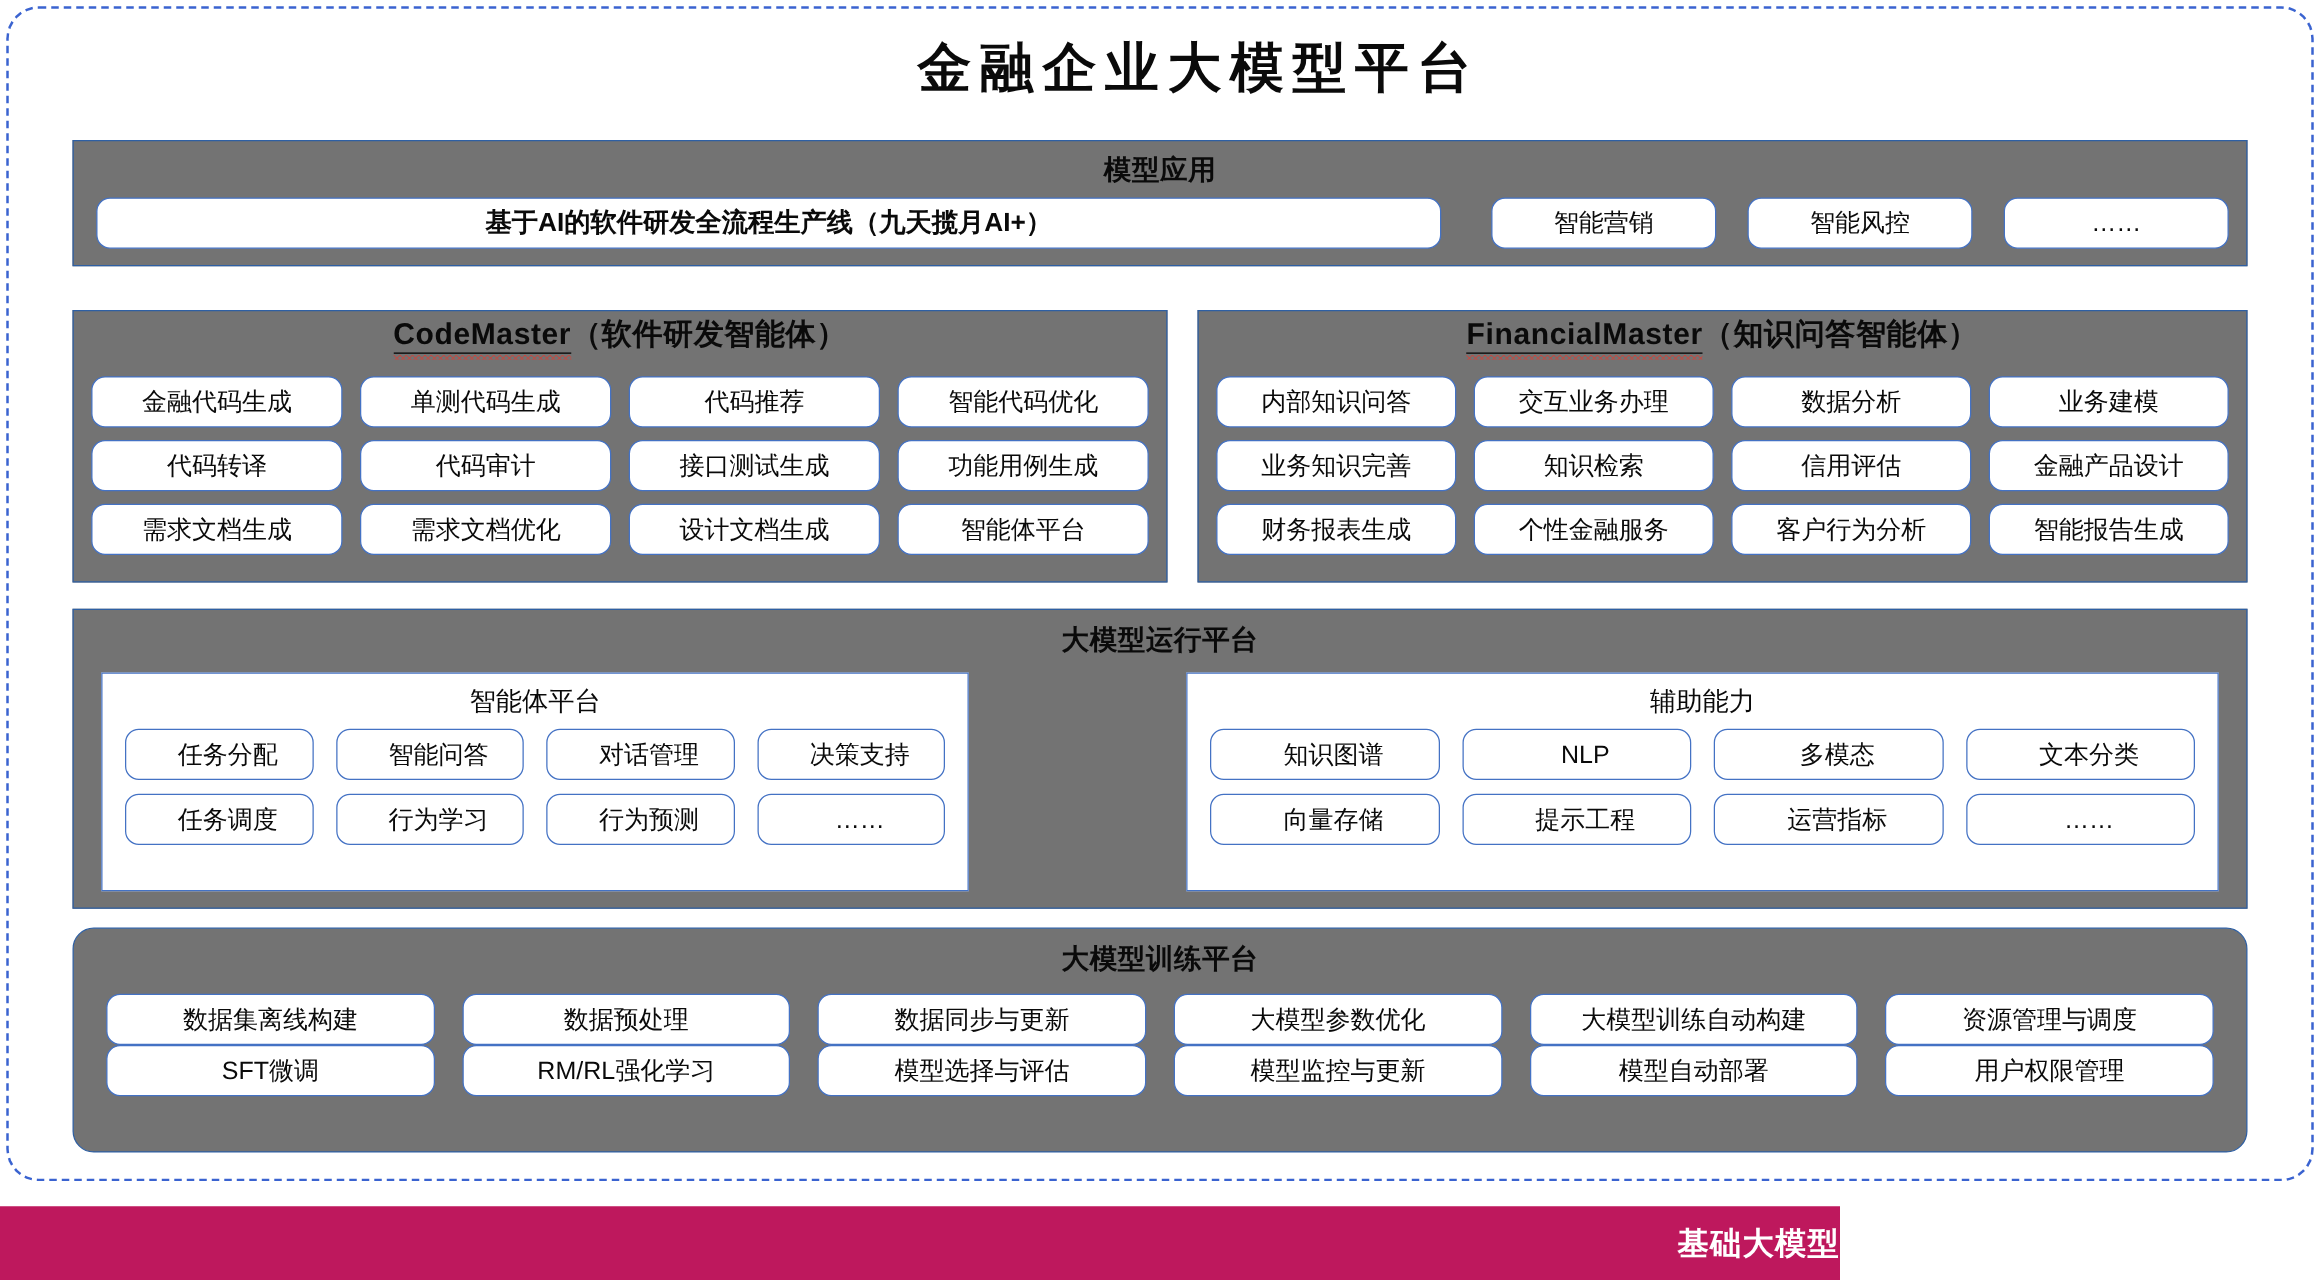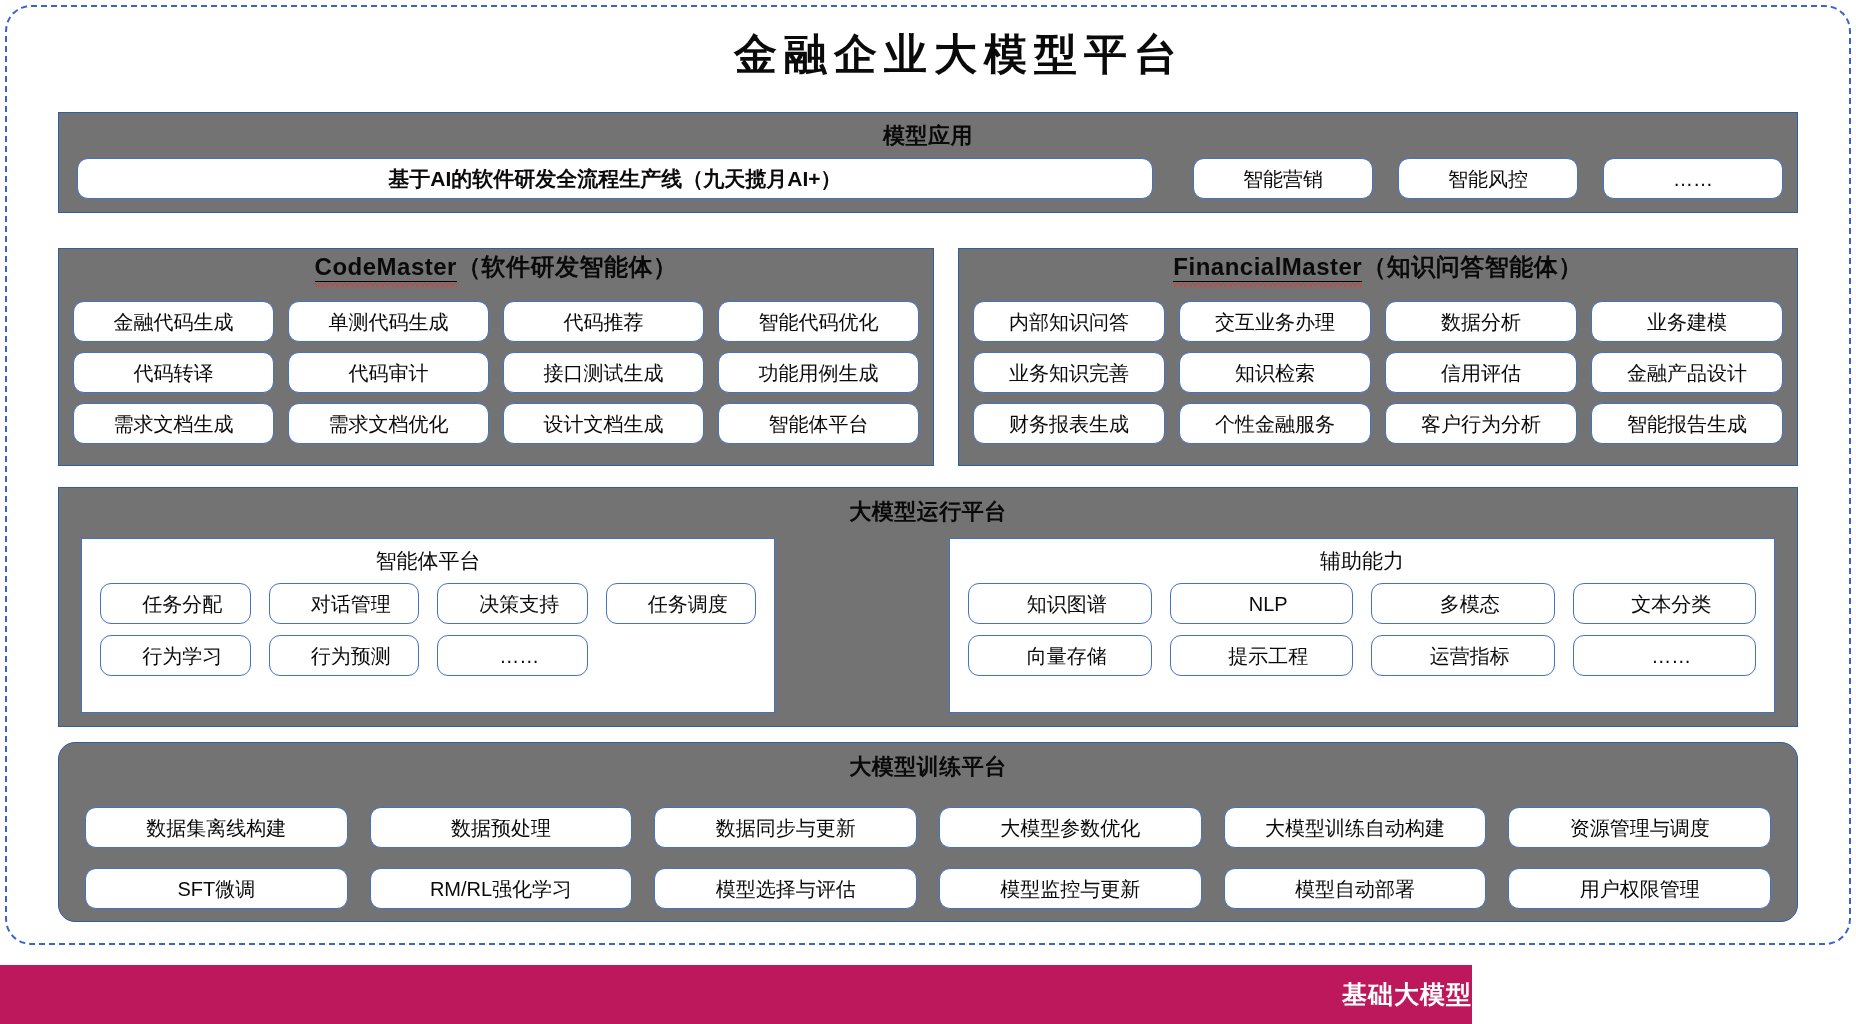--- a/index.html
+++ b/index.html
@@ -136,24 +136,24 @@
     grid-template-columns: repeat(4, 1fr);
     gap: 11px 18px;
   }
   .grid4s .pill { height: 41px; padding-left: 14px; }
 
   
   #sec-train { left: 58px; top: 742px; width: 1740px; height: 180px; border-radius: 17px; }
   #sec-train > .section-title { margin-top: 9px; }
   .grid6 {
     position: absolute;
-    left: 26px; right: 26px; top: 64px;
+    left: 26px; right: 26px; top: 52px;
     display: grid;
     grid-template-columns: repeat(6, 1fr);
-    gap: 20px 22px;
+    gap: 0 22px;
   }
   .grid6 .pill { height: 41px; font-size: 20px; }
 
   
   .base-bar {
     position: absolute;
     left: 0; top: 965px;
     width: 1472px; height: 59px;
     background: #be185d;
     display: flex;
@@ -226,20 +226,21 @@
     </div>
   </div>
 
   <div class="section" id="sec-runtime">
     <div class="section-title">大模型运行平台</div>
 
     <div class="sub-panel" id="sub-agent">
       <div class="sub-title">智能体平台</div>
       <div class="grid4s">
         <div class="pill">任务分配</div>
+        <div class="pill">智能问答</div>
         <div class="pill">对话管理</div>
         <div class="pill">决策支持</div>
         <div class="pill">任务调度</div>
         <div class="pill">行为学习</div>
         <div class="pill">行为预测</div>
         <div class="pill">……</div>
       </div>
     </div>
 
     <div class="sub-panel" id="sub-aux">

